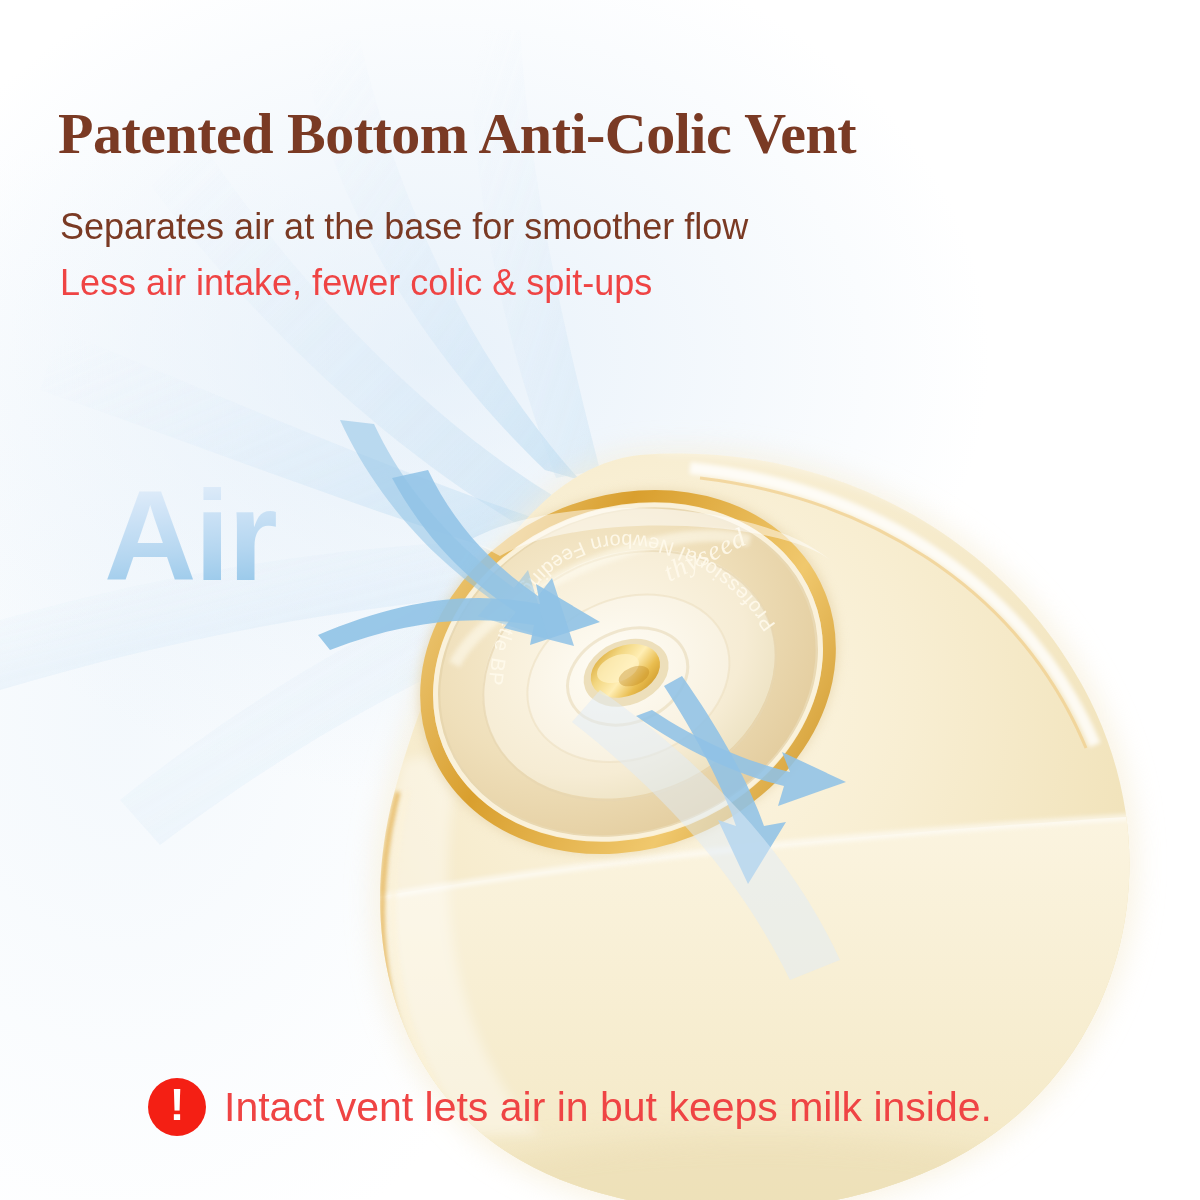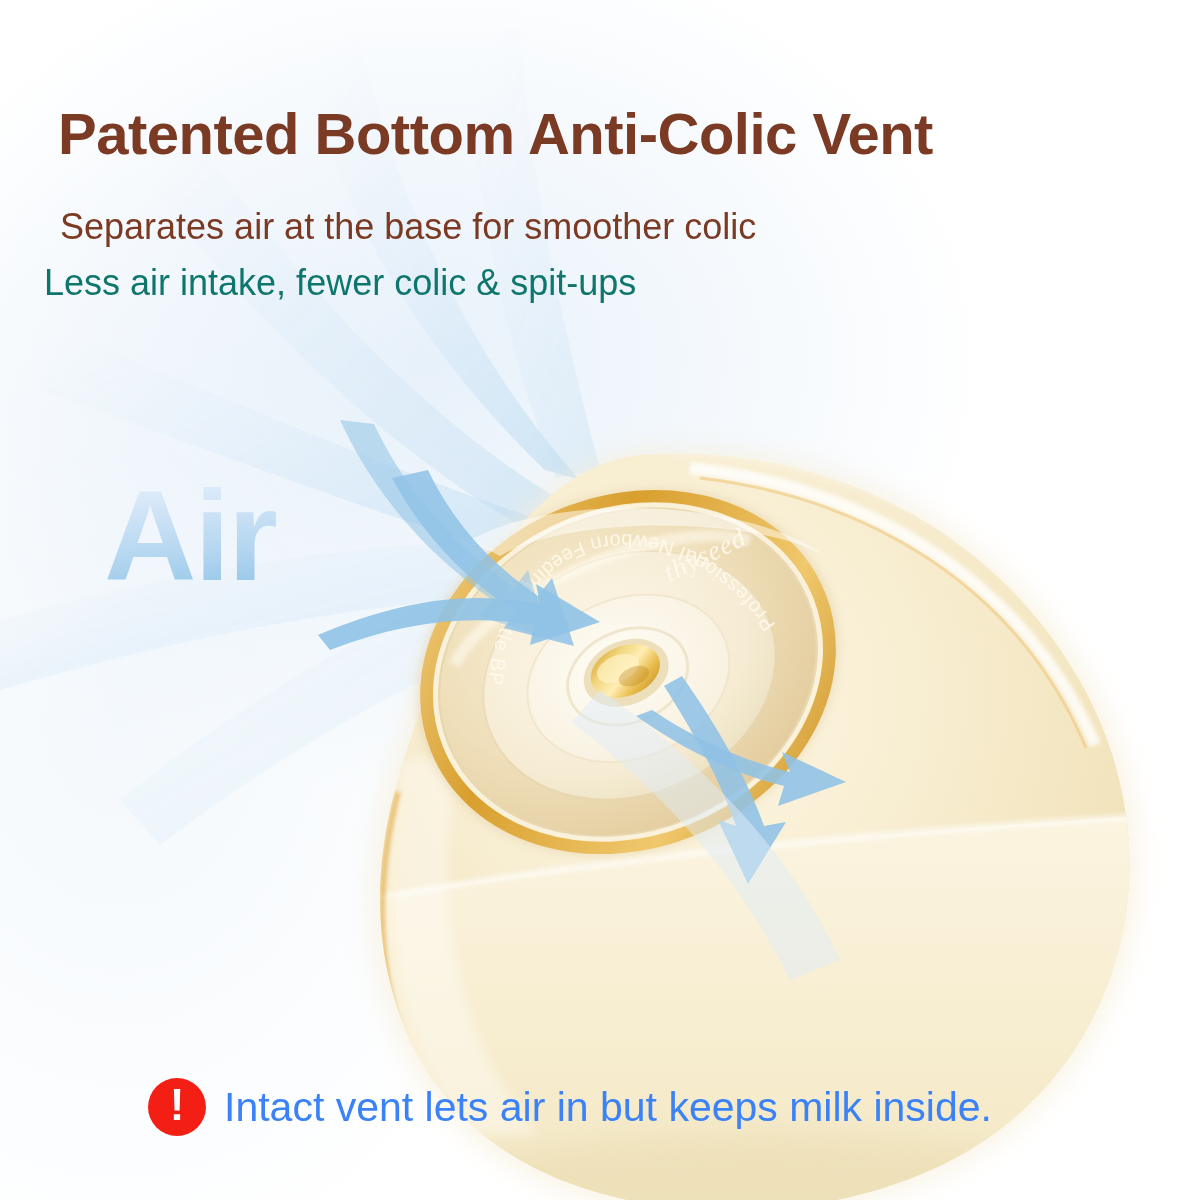--- a/index.html
+++ b/index.html
@@ -16,24 +16,24 @@
     background:
       radial-gradient(900px 700px at 36% 30%, rgba(213,230,246,.55) 0%, rgba(213,230,246,0) 62%),
       radial-gradient(700px 900px at 10% 60%, rgba(222,236,248,.35) 0%, rgba(222,236,248,0) 65%),
       linear-gradient(180deg,#ffffff 0%,#ffffff 100%);
   }
 
   
   .headline{
     position:absolute;left:58px;top:104px;
     font-size:58px;font-weight:bold;letter-spacing:-.5px;
-    color:#7a3a24;white-space:nowrap;line-height:1.04;
+    color:#7a3a24;white-space:nowrap;line-height:1.04;font-family:Liberation Serif, serif;
   }
   .sub1{position:absolute;left:60px;top:206px;font-size:36px;color:#7a3a24;white-space:nowrap;}
-  .sub2{position:absolute;left:44px;top:262px;font-size:36px;color:#0f766e;white-space:nowrap;}
+  .sub2{position:absolute;left:60px;top:262px;font-size:36px;color:#ef4444;white-space:nowrap;}
 
   
   .air-word{
     position:absolute;left:104px;top:437px;
     font-size:128px;font-weight:bold;letter-spacing:-2px;
     line-height:1;
     background:linear-gradient(175deg,#e8f1fb 4%,#d2e5f7 28%,#b4d6f0 62%,#8fc4e8 96%);
     -webkit-background-clip:text;background-clip:text;
     color:transparent;-webkit-text-fill-color:transparent;
     user-select:none;
@@ -42,21 +42,21 @@
 
   
   .art{position:absolute;left:0;top:0;width:1200px;height:1200px;}
 
   
   .warn{position:absolute;left:148px;top:1078px;display:flex;align-items:center;gap:18px;}
   .warn-badge{width:58px;height:58px;border-radius:50%;background:#f41f14;
     display:flex;align-items:center;justify-content:center;flex:0 0 auto;}
   .warn-badge .bang{color:#ffffff;font-size:44px;font-weight:bold;line-height:1;
     transform:translateY(-2px);font-family:"Liberation Sans",sans-serif;}
-  .warn-text{font-size:41px;color:#3b82f6;white-space:nowrap;}
+  .warn-text{font-size:41px;color:#ef4444;white-space:nowrap;}
 </style>
 </head>
 <body>
 
 <div id="stage">
 
   <div class="bg-wash"></div>
 
   <svg class="art" viewBox="0 0 1200 1200">
     <defs>
@@ -241,21 +241,21 @@
       <path d="M 664,686 C 700,742 724,790 736,826 L 718,820 L 748,884 L 786,822 L 764,826
                C 750,786 724,736 682,676 Z" opacity=".88"></path>
     </g>
 
     <g opacity=".5">
       <path d="M 600,690 C 700,760 790,850 840,960 L 790,980 C 740,876 660,790 572,722 Z" fill="#dfecf8"></path>
     </g>
   </svg>
 
   <div class="headline">Patented Bottom Anti-Colic Vent</div>
-  <div class="sub1">Separates air at the base for smoother colic</div>
+  <div class="sub1">Separates air at the base for smoother flow</div>
   <div class="sub2">Less air intake, fewer colic &amp; spit-ups</div>
 
   <div class="air-word">Air</div>
 
   <div class="warn">
     <div class="warn-badge">
       <span class="bang">!</span>
     </div>
     <div class="warn-text">Intact vent lets air in but keeps milk inside.</div>
   </div>

